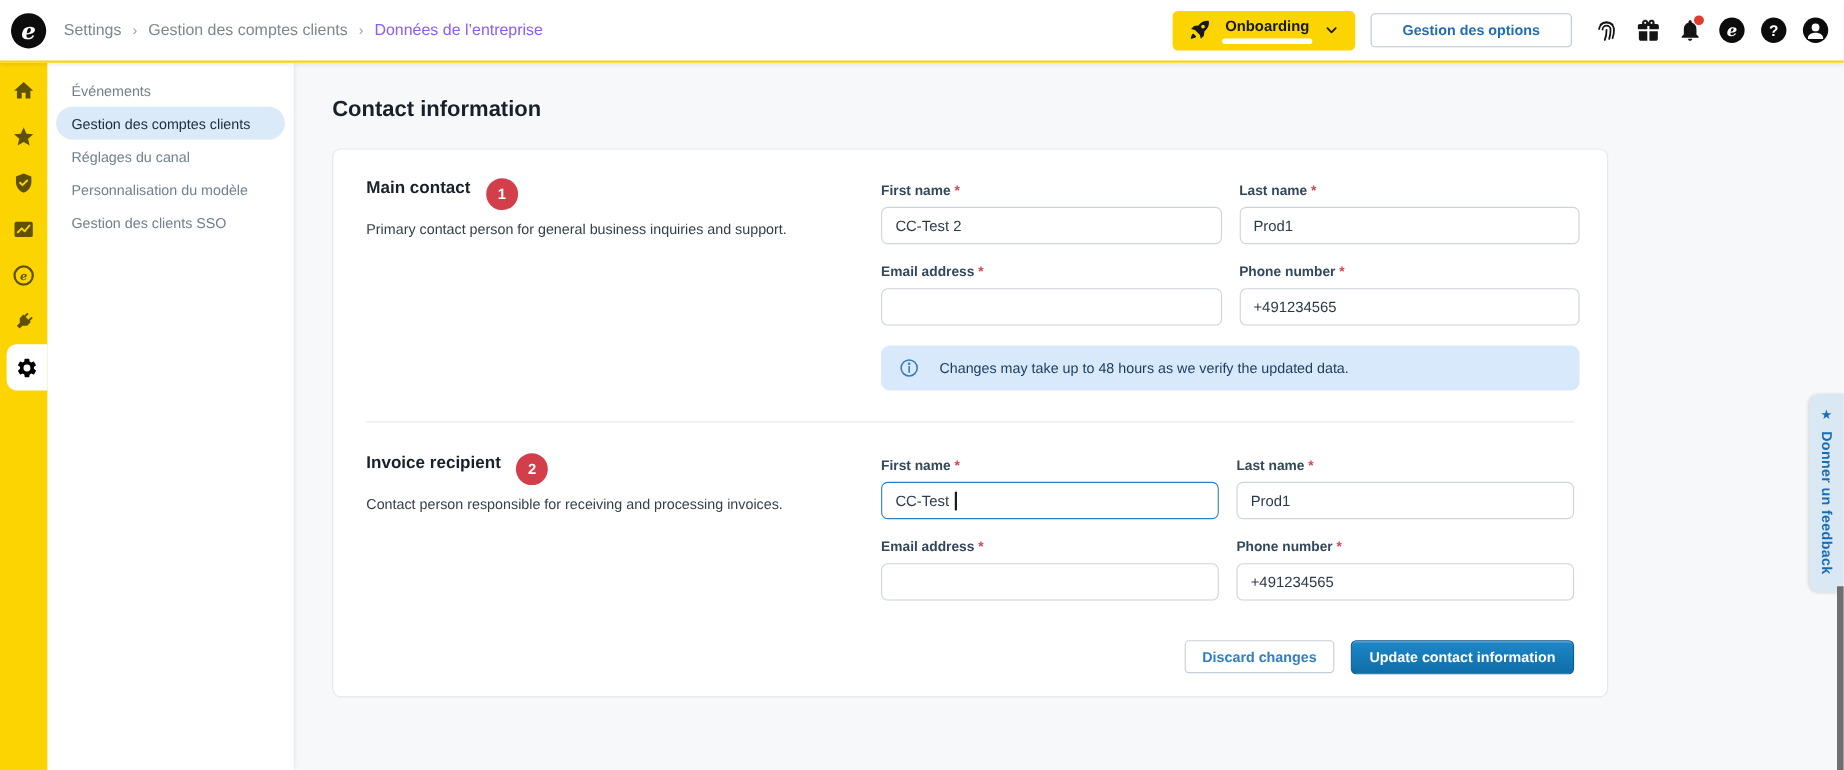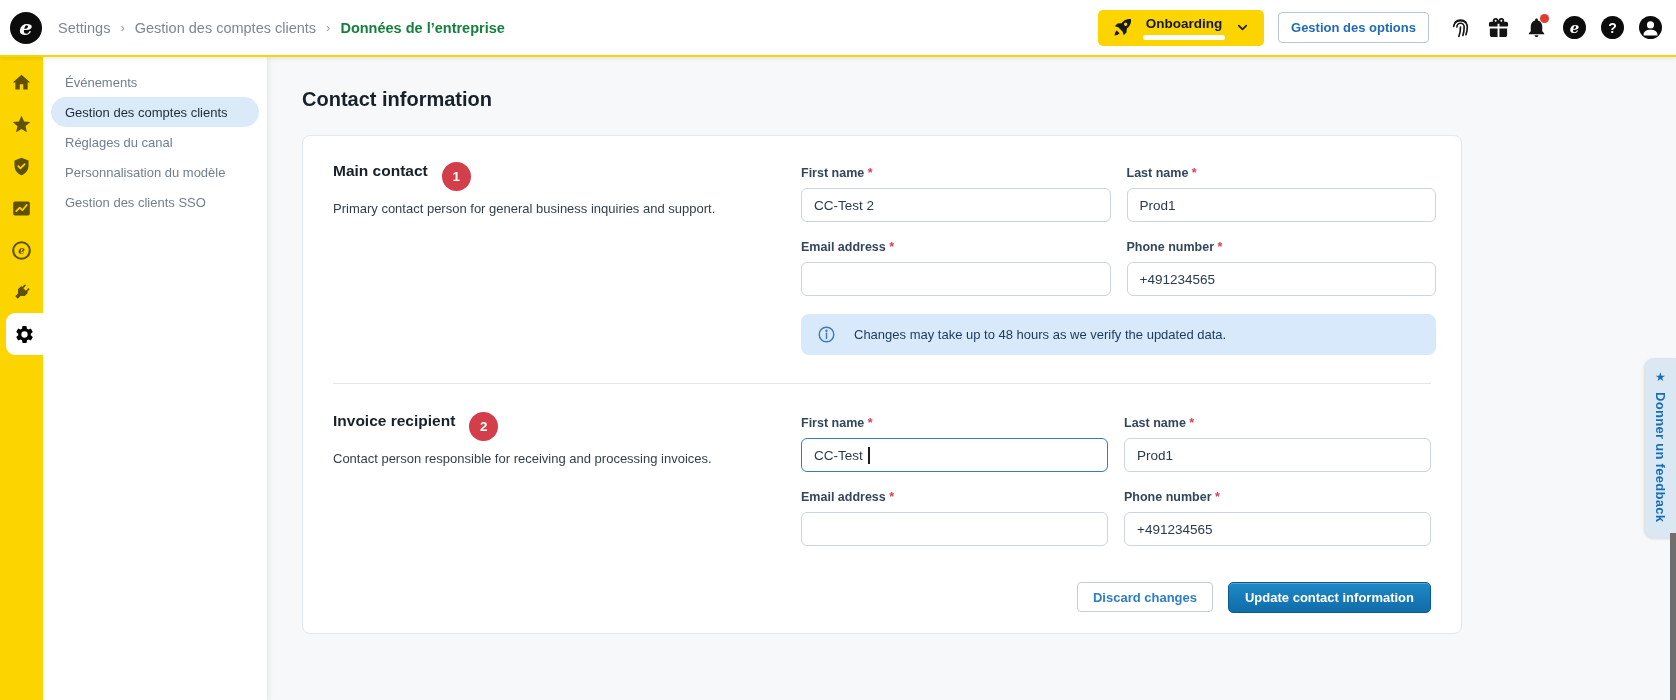--- a/index.html
+++ b/index.html
@@ -11,33 +11,33 @@
     background:#ffffff; border-bottom:2px solid #fcd500;
     box-shadow:0 2px 4px rgba(0,0,0,.08);
     display:flex; align-items:center; padding:0 14px 0 10px; z-index:30; }
   .logo-disc { width:32px; height:32px; border-radius:50%; background:#0c0c0c;
     color:#fff; display:flex; align-items:center; justify-content:center;
     font-family:"DejaVu Serif", serif; font-style:italic; font-weight:bold;
     font-size:21px; flex:0 0 auto; }
   .breadcrumb { margin-left:16px; display:flex; align-items:center; gap:10px;
     font-size:14.5px; color:#7d8790; white-space:nowrap; }
   .breadcrumb .sep { color:#9aa0a6; font-size:13px; }
-  .breadcrumb .current { color:#15803d; font-weight:bold; }
+  .breadcrumb .current { color:#8b5cf6; font-weight:normal; }
   .header-right { margin-left:auto; display:flex; align-items:center; gap:14px; }
   .onboarding-btn { display:flex; align-items:center; gap:10px;
     background:#fcd500; border:none; border-radius:5px; height:36px;
     padding:0 14px; cursor:pointer; }
   .onboarding-btn .rocket { width:21px; height:21px; color:#17181a; }
   .onb-mid { display:flex; flex-direction:column; gap:4px; }
   .onb-label { font-size:13.5px; font-weight:bold; color:#17181a; }
   .onb-track { width:82px; height:5px; background:#ffffff; border-radius:3px; overflow:hidden; }
   .onb-fill { height:100%; background:#3fa33f; border-radius:3px; }
   .chev { width:15px; height:15px; color:#17181a; }
   .options-btn { background:#fff; border:1px solid #b9c7d6; border-radius:4px;
-    height:31px; padding:0 12px; font-size:13px; font-weight:bold;
+    height:31px; padding:0 28px; font-size:13px; font-weight:bold;
     color:#1f6bb8; cursor:pointer; font-family:inherit; }
   .hdr-icons { display:flex; align-items:center; gap:15px; margin-left:6px; }
   .hicon { width:23px; height:23px; color:#141414; position:relative;
     display:flex; align-items:center; justify-content:center; cursor:pointer; }
   .hicon svg { width:23px; height:23px; }
   .disc { width:23px; height:23px; border-radius:50%; background:#0c0c0c;
     color:#fff; display:flex; align-items:center; justify-content:center; }
   .disc.q { font-size:14px; font-weight:bold; }
   .disc.e { font-family:"DejaVu Serif", serif; font-style:italic; font-weight:bold; font-size:15px; }
   .bell-dot { position:absolute; top:-2px; right:-1px; width:9px; height:9px;

